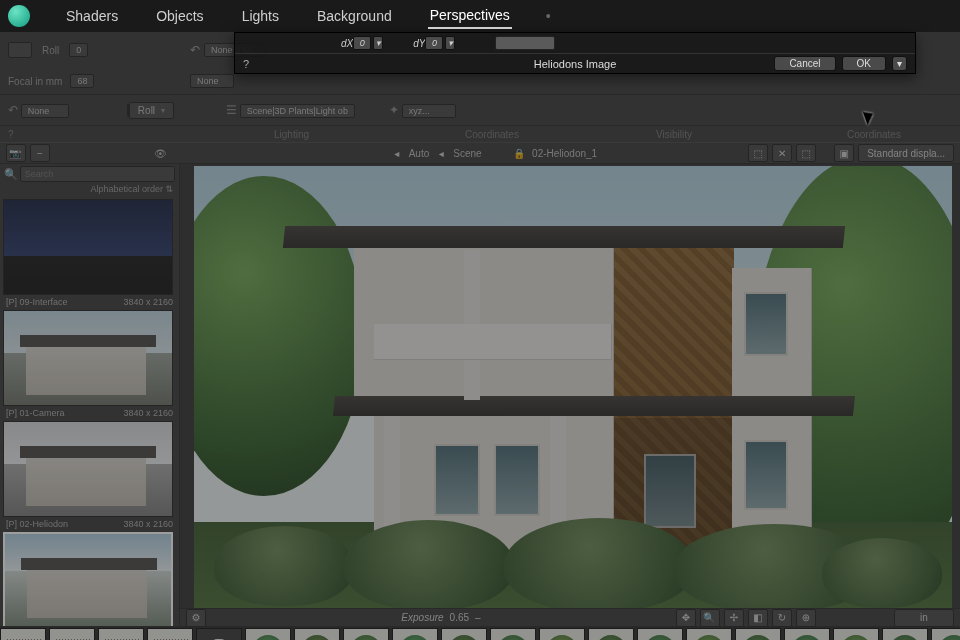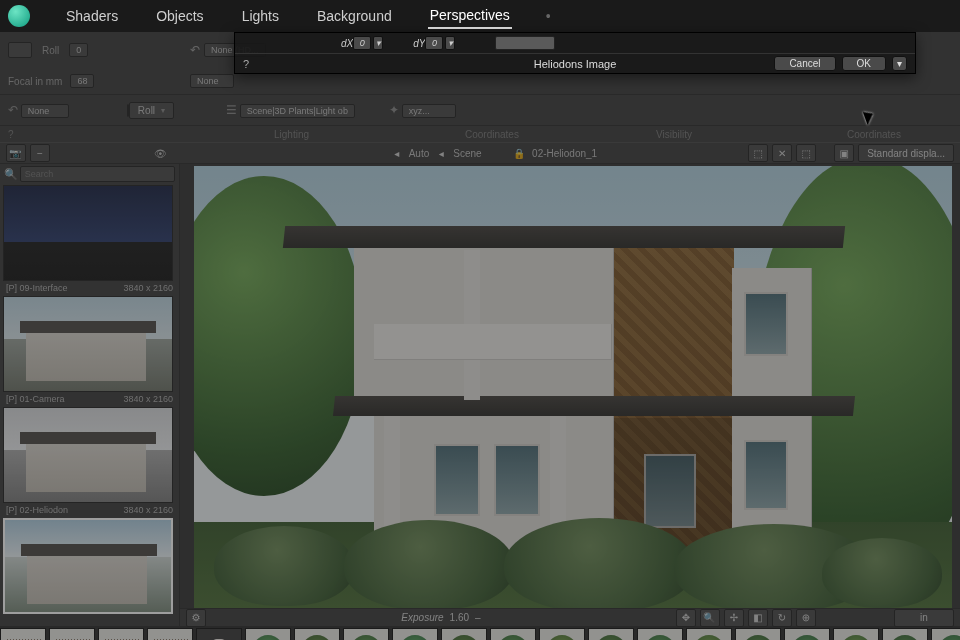--- a/index.html
+++ b/index.html
@@ -183,20 +183,24 @@
         <span>Standard displa...</span>
       </span>
   </div>
 </div>
 
 <div class="main">
   <div class="leftpanel">
     <div class="searchrow">
       <span>🔍</span>
       <input placeholder="Search" style="">
+    </div>
+    <div class="alphrow">
+      <span>Alphabetical order</span>
+      <span> ⇅</span>
     </div>
     <div class="plist" id="plist">
         <div class="pitem">
           <div class="pimg t0"></div>
           <div class="prow">
             <span>[P] 09-Interface</span>
             <span>3840 x 2160</span>
           </div>
         </div>
         <div class="pitem">
@@ -256,21 +260,21 @@
       <div class="bush" style="left:150px; bottom:2px; width:170px; height:90px;"></div>
       <div class="bush" style="left:310px; bottom:0; width:190px; height:94px;"></div>
       <div class="bush" style="left:480px; bottom:0; width:200px; height:88px;"></div>
       <div class="bush" style="right:10px; bottom:4px; width:120px; height:70px;"></div>
     </div>
 
     <div class="viewbar">
       <span class="iconbtn">⚙</span>
       <div class="center">
         <span style="font-style:italic">Exposure</span>
-        <span>1.60</span>
+        <span>0.65</span>
         <span>–</span>
       </div>
       <div class="vright">
         <span class="iconbtn">✥</span>
         <span class="iconbtn">🔍</span>
         <span class="iconbtn">✢</span>
         <span class="iconbtn">◧</span>
         <span class="iconbtn">↻</span>
         <span class="iconbtn">⊕</span>
         <span style="width:70px"></span>

